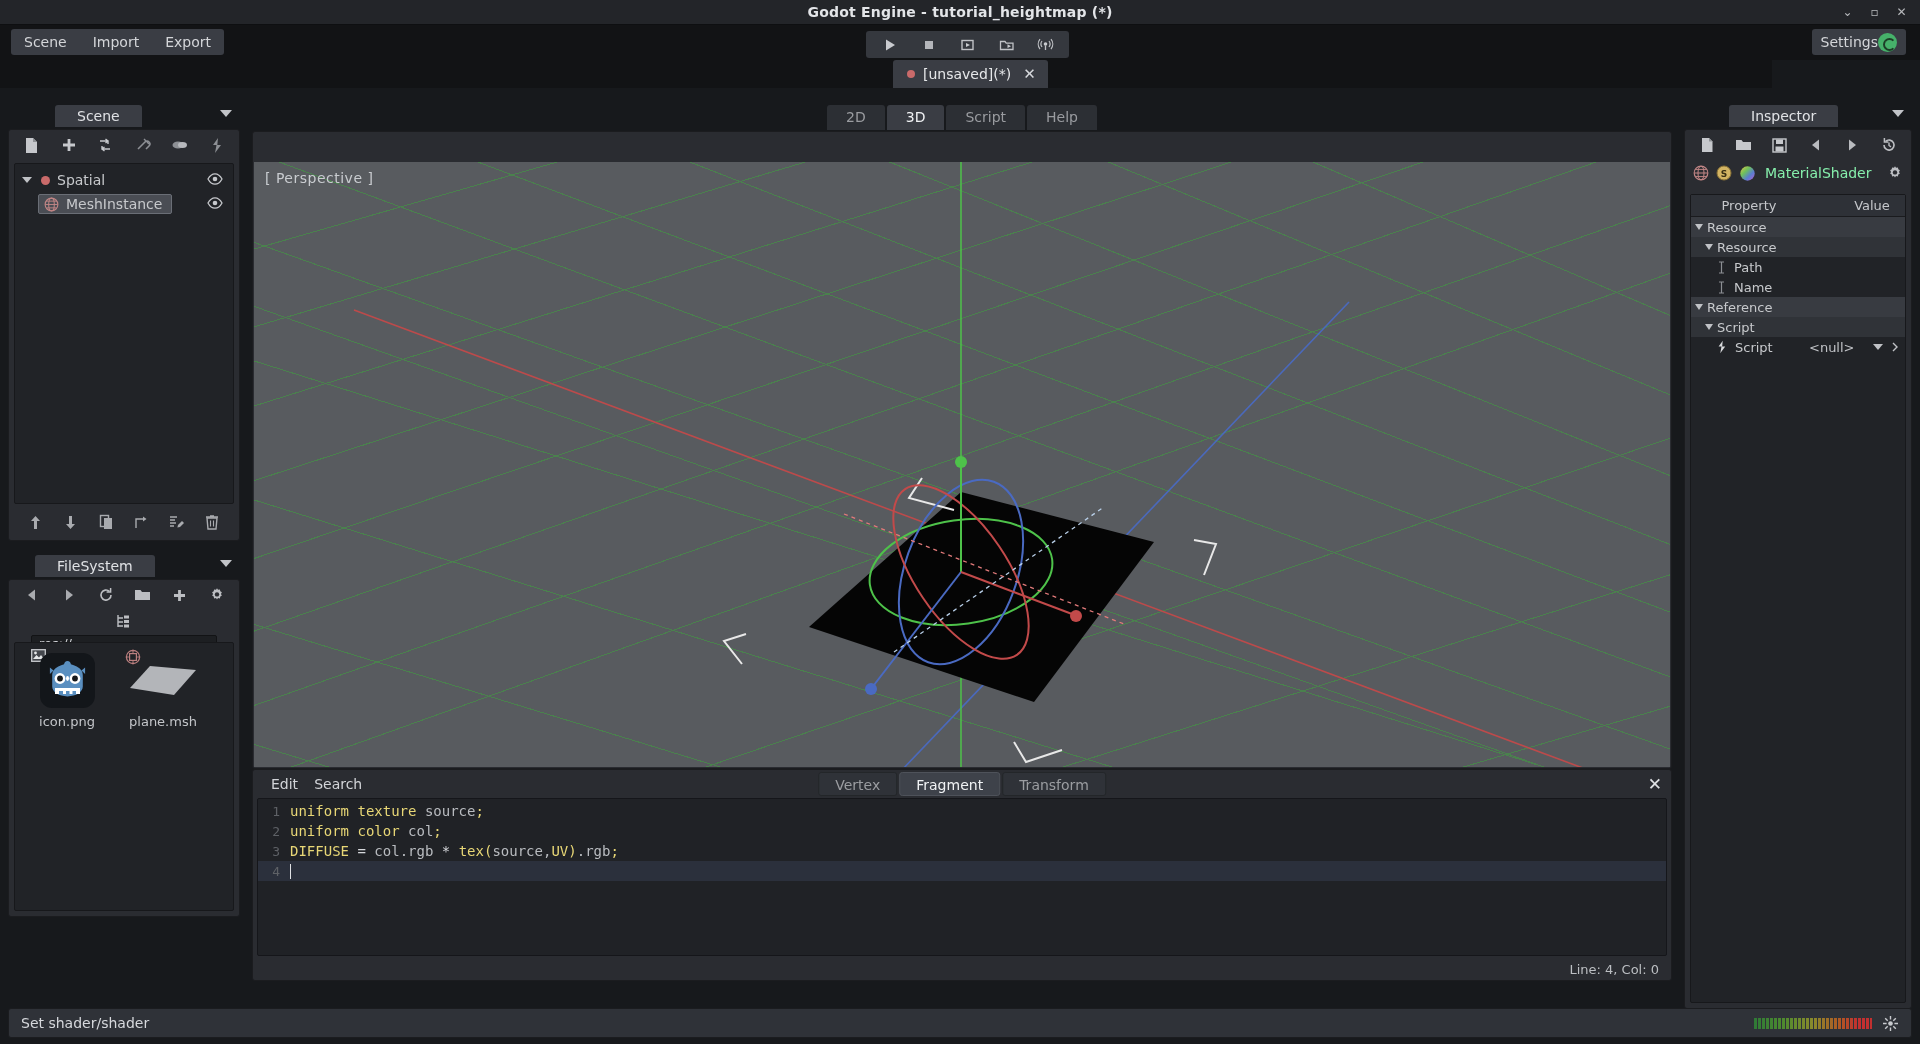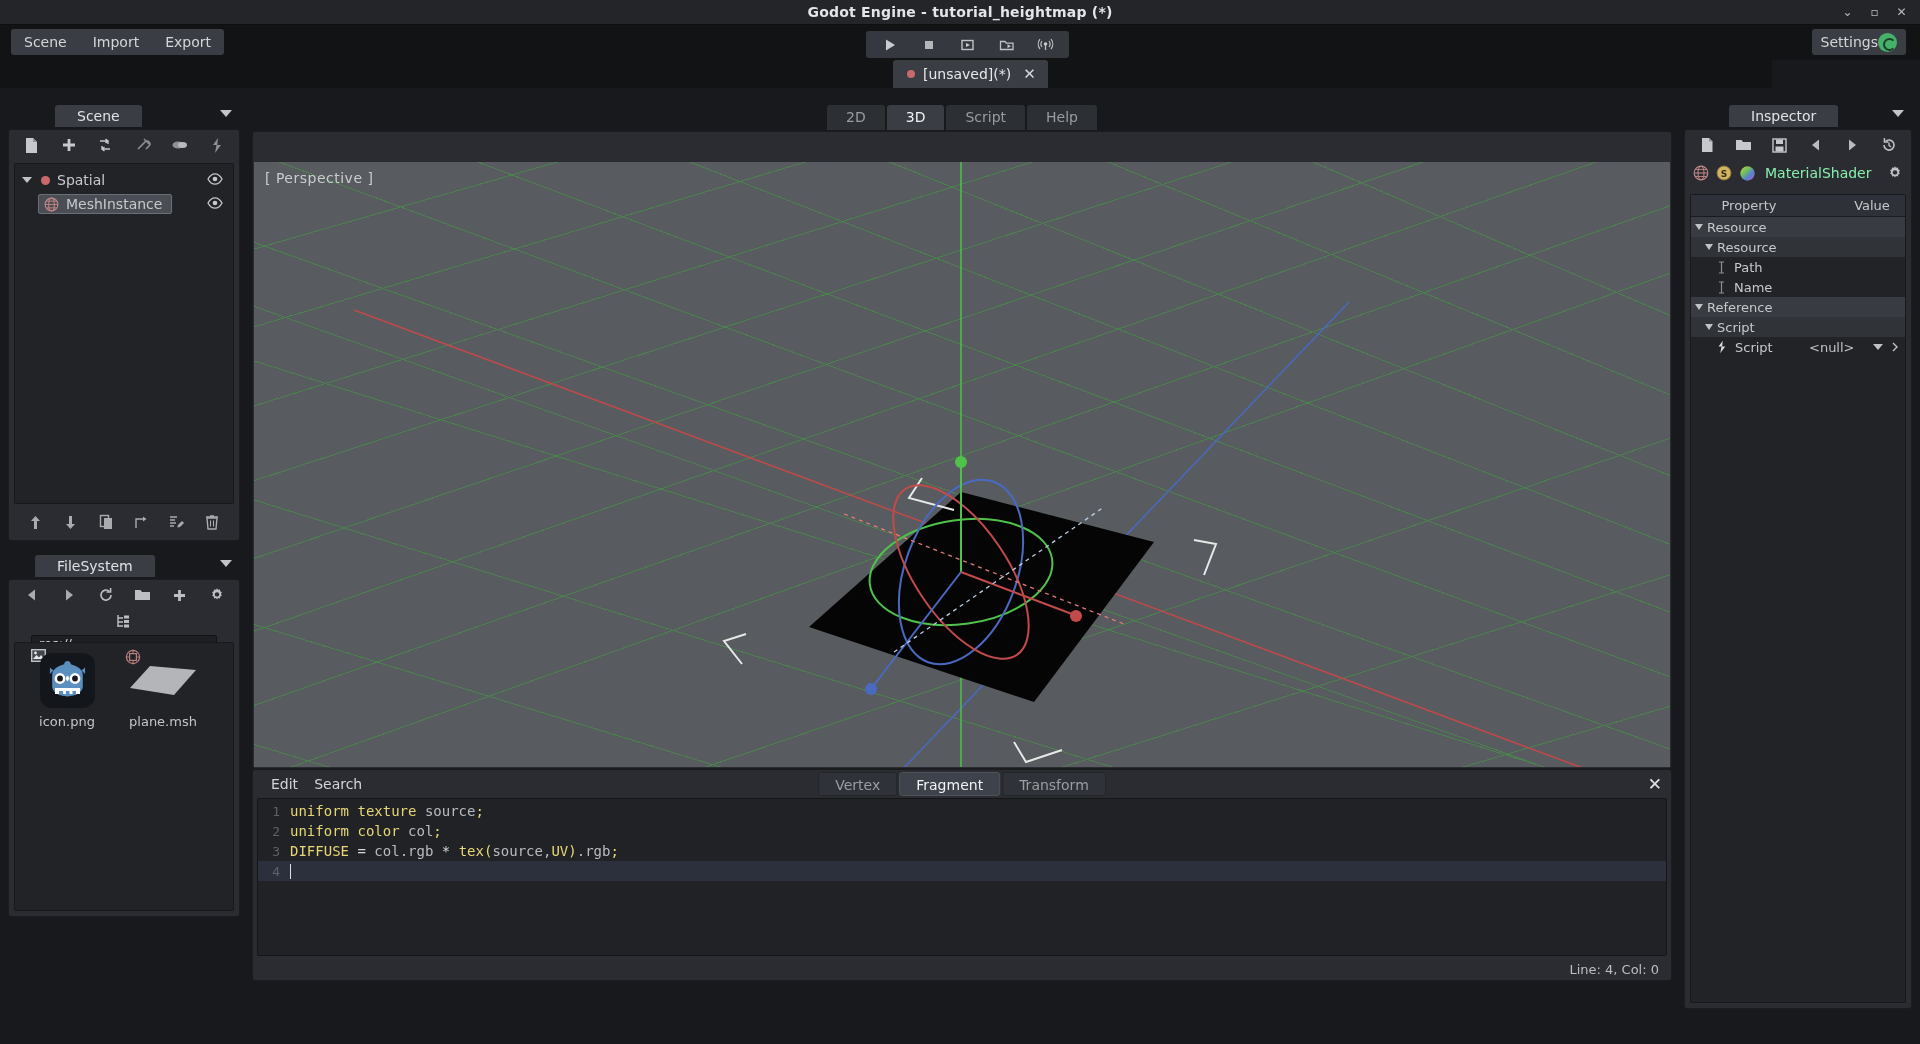--- a/index.html
+++ b/index.html
@@ -809,14 +809,28 @@
                 <svg width="7" height="10" viewBox="0 0 7 10">
                   <polyline points="1,1 5,5 1,9" fill="none" stroke="#c0c2c6" stroke-width="1.4"></polyline>
                 </svg>
               </span>
             </div>
           </div>
       </div>
     </div>
   </div>
 
+  <div class="statusbar">
+    <span class="stext">Set shader/shader</span>
+    <span class="perf">
+      <span class="perfbar"></span>
+      <span>
+        <svg width="17" height="17" viewBox="0 0 17 17">
+            <g stroke="#c8cace" stroke-width="1.4">
+              <path d="M8.5 1v3.6M8.5 12.4V16M1 8.5h3.6M12.4 8.5H16M3.2 3.2l2.5 2.5M11.3 11.3l2.5 2.5M13.8 3.2l-2.5 2.5M5.7 11.3l-2.5 2.5"></path>
+            </g>
+            <circle cx="8.5" cy="8.5" r="2.3" fill="#c8cace"></circle>
+          </svg>
+      </span>
+    </span>
+  </div>
 
 </div>
 
 </body></html>

